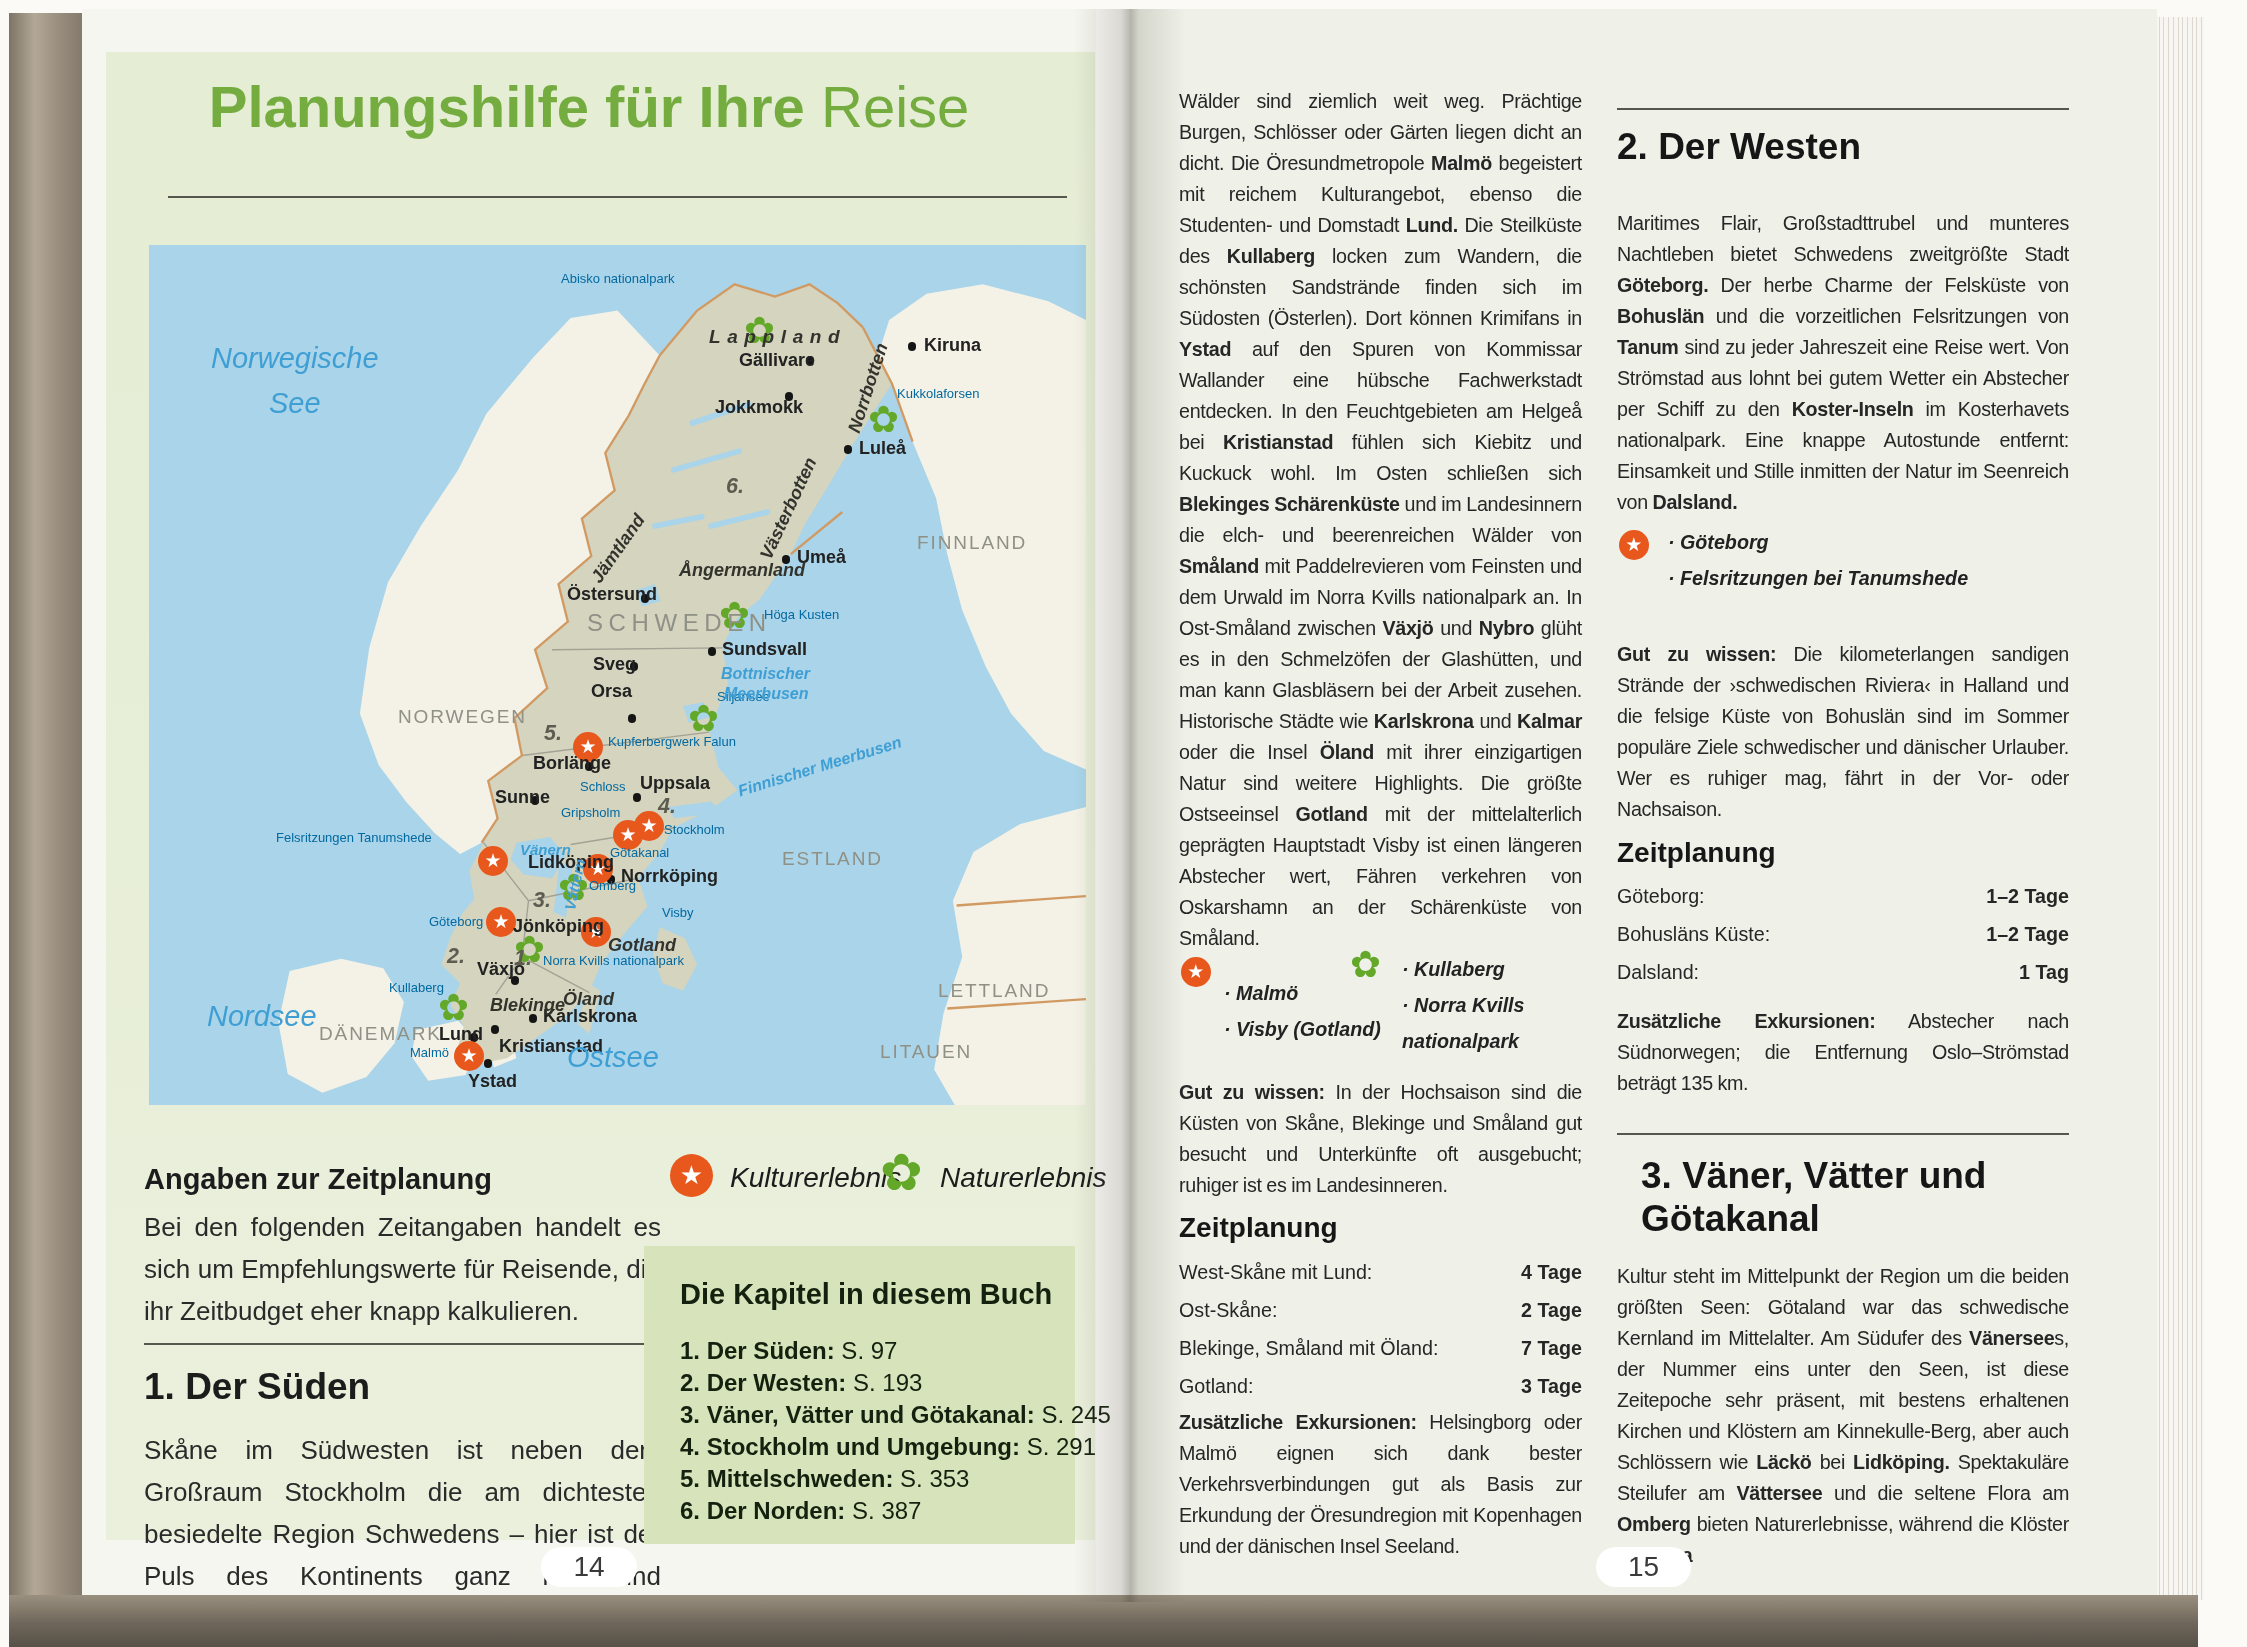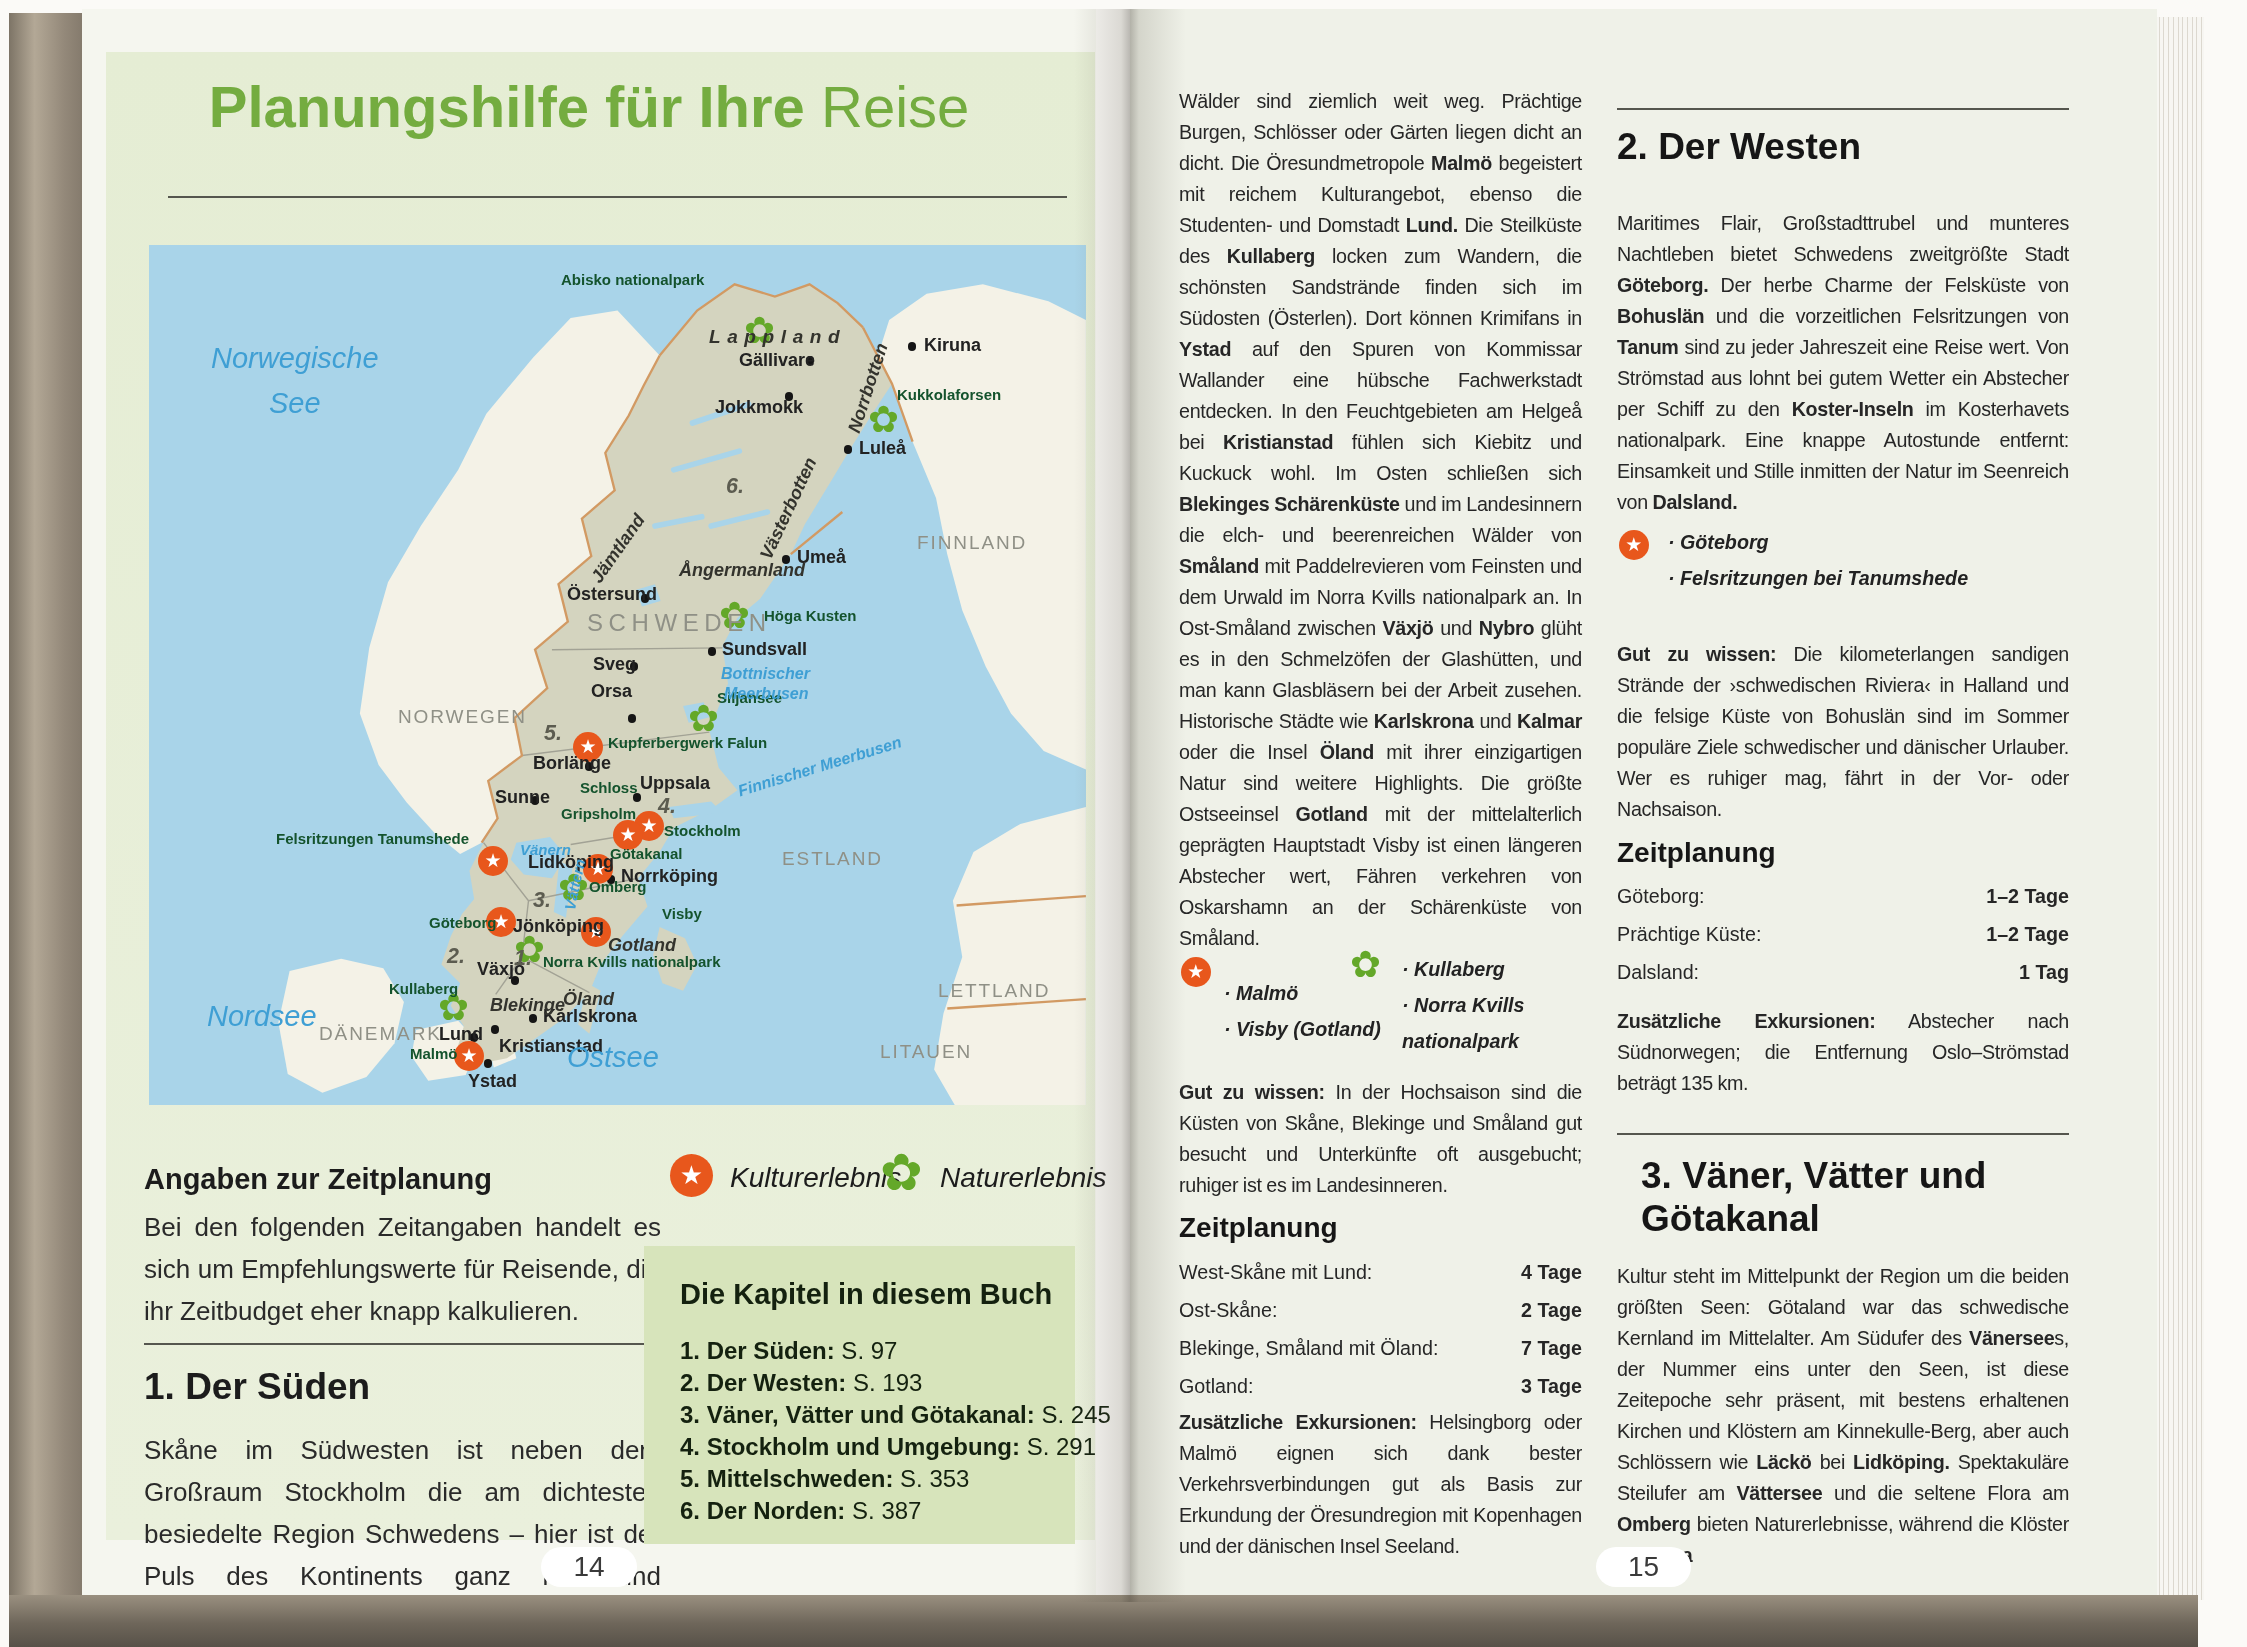--- a/index.html
+++ b/index.html
@@ -44,21 +44,21 @@
   .chap-item b{font-weight:700;}
   
   .map{position:absolute;left:67px;top:236px;width:937px;height:860px;overflow:hidden;background:#a9d4e9;}
   .map svg{position:absolute;left:0;top:0;}
   #map-layer{position:absolute;left:0;top:0;width:100%;height:100%;}
   .m-dot{position:absolute;width:8.4px;height:8.4px;border-radius:50%;background:#151515;}
   .m-star{position:absolute;width:30px;height:30px;border-radius:50%;background:#e8571c;
     color:#fff;font-size:19px;line-height:30px;text-align:center;}
   .m-clover{position:absolute;font-size:37px;line-height:37px;color:#64a829;}
   .m-label{position:absolute;white-space:nowrap;}
-  .ml-poi{font-size:15px;font-weight:700;color:#14532d;}
+  .ml-poi{font-size:13px;font-weight:400;color:#0369a1;}
   .ml-city{font-size:18px;font-weight:700;color:#222;}
   .ml-reg{font-size:18px;font-weight:700;font-style:italic;color:#33332d;}
   .ml-regsp{font-size:19px;font-weight:700;font-style:italic;letter-spacing:6.6px;color:#33332d;}
   .ml-country{font-size:19px;color:#8f9086;letter-spacing:1.9px;}
   .ml-countrybig{font-size:24px;color:#8f9086;letter-spacing:5.6px;}
   .ml-seabig{font-size:29px;font-style:italic;color:#3f9fd4;}
   .ml-seasm{font-size:16px;font-weight:700;font-style:italic;color:#3f9fd4;}
   .ml-lake{font-size:15px;font-weight:700;font-style:italic;color:#3f9fd4;}
   .ml-num{font-size:21.5px;font-weight:700;font-style:italic;color:#5c5c50;}
   
@@ -335,21 +335,21 @@
 
       <p class="rbody abs" style="left:0;top:630px;width:452px;"><span class="rb">Gut zu wissen:</span><span> Die kilometerlangen sandigen Strände der ›schwedischen Riviera‹ in Halland und die felsige Küste von Bohuslän sind im Sommer populäre Ziele schwedischer und dänischer Urlauber. Wer es ruhiger mag, fährt in der Vor- oder Nachsaison.</span></p>
 
       <div class="rh-med" style="left:0;top:828px;">Zeitplanung</div>
       <div class="abs" id="zp2-rows" style="left:0;top:868px;width:452px;">
           <div class="zp-row">
             <span class="zp-label">Göteborg:</span>
             <span class="zp-val">1–2 Tage</span>
           </div>
           <div class="zp-row">
-            <span class="zp-label">Prächtige Küste:</span>
+            <span class="zp-label">Bohusläns Küste:</span>
             <span class="zp-val">1–2 Tage</span>
           </div>
           <div class="zp-row">
             <span class="zp-label">Dalsland:</span>
             <span class="zp-val">1 Tag</span>
           </div>
         </div>
 
       <p class="rbody abs" style="left:0;top:997px;width:452px;"><span class="rb">Zusätzliche Exkursionen:</span><span> Abstecher nach Südnorwegen; die Entfernung Oslo–Strömstad beträgt 135 km.</span></p>
 

